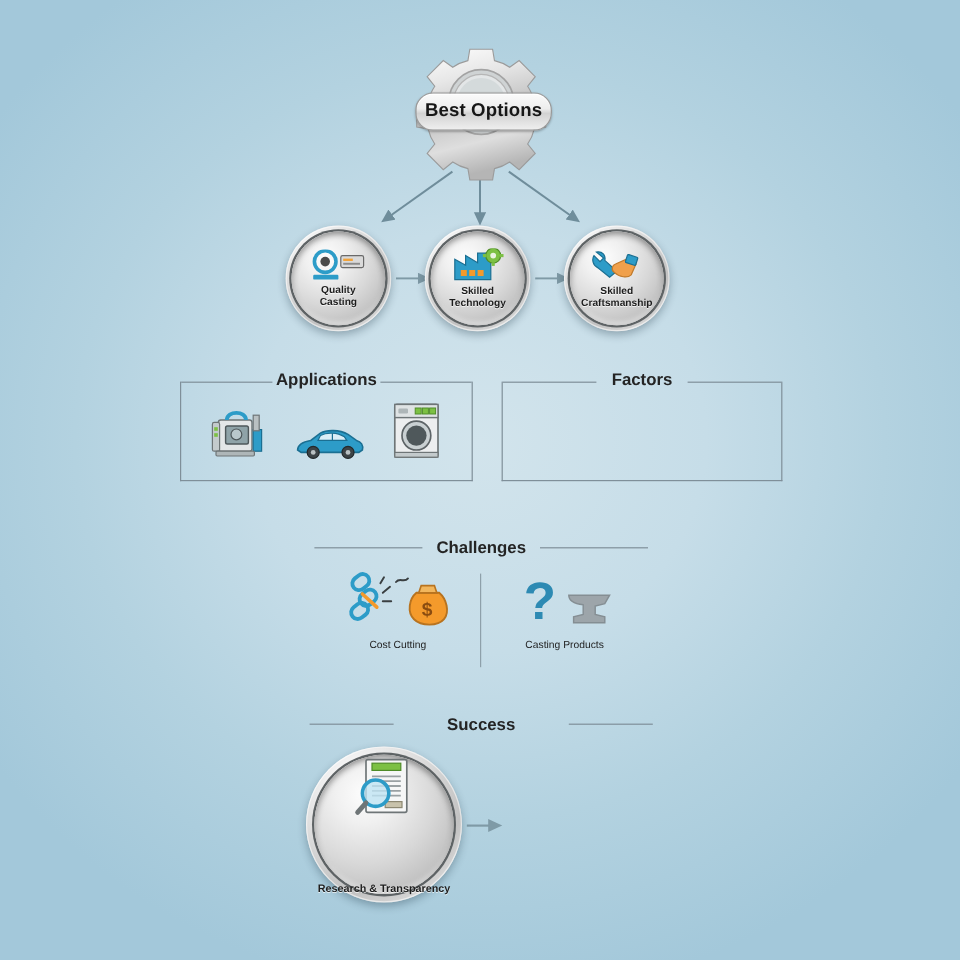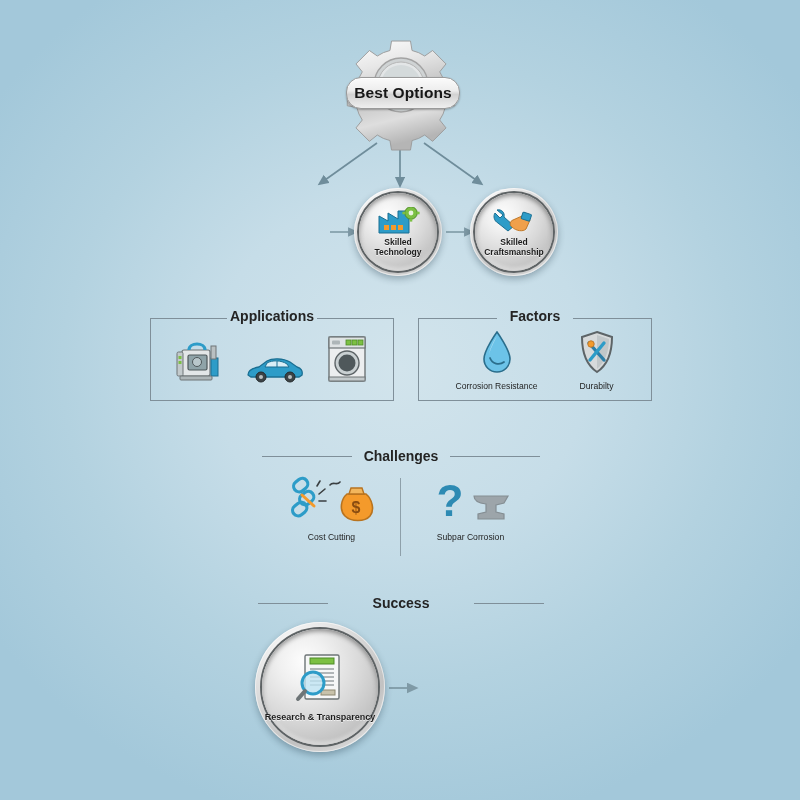--- a/index.html
+++ b/index.html
@@ -65,21 +65,21 @@
 
   
   #node-quality{left:238px;top:188px;width:88px;height:88px;}
   #node-advanced{left:354px;top:188px;width:88px;height:88px;}
   #node-skilled{left:470px;top:188px;width:88px;height:88px;}
   .node>.node-inner{width:78px;height:78px;}
 
   
   #node-research{left:255px;top:622px;width:130px;height:130px;}
   #node-materials{left:412px;top:628px;width:122px;height:122px;}
-  #node-research>.node-inner{width:116px;height:116px;}
+  #node-research>.node-inner{width:116px;height:116px;justify-content:space-between;}
   #node-materials>.node-inner{width:109px;height:109px;}
   #node-research .node-label,#node-materials .node-label{font-size:9px;}
 
   
   .bracket-title{
     position:absolute;top:-9px;left:50%;transform:translateX(-50%);
     padding:0 9px;font-size:14px;font-weight:bold;color:#242424;
     white-space:nowrap;
   }
   .bracket{
@@ -191,20 +191,36 @@
         <circle cx="0" cy="-5" r="23" fill="#e3e6e7" stroke="#b6b6b6" stroke-width="1"></circle>
         <circle cx="0" cy="-5" r="20" fill="#c9cfd2" opacity="0.55"></circle>
       </g>
     </svg>
   </div>
 
   <div class="abs" id="best-options-pill">
     <span>Best Options</span>
   </div>
 
+  <div class="abs node" id="node-quality">
+    <div class="node-inner">
+      <svg class="node-icon" width="48" height="26" viewBox="0 0 48 26">
+        <circle cx="13" cy="10" r="9" fill="none" stroke="#2d9cc8" stroke-width="3"></circle>
+        <circle cx="13" cy="10" r="4" fill="#4a4a4a"></circle>
+        <rect x="26" y="5" width="19" height="10" rx="1.5" fill="#dadada" stroke="#6a6a6a" stroke-width="1"></rect>
+        <rect x="28" y="7.5" width="8" height="2" fill="#f2a33a"></rect>
+        <rect x="28" y="11" width="14" height="1.6" fill="#8b8b8b"></rect>
+        <rect x="3" y="21" width="21" height="4" rx="1" fill="#2d9cc8"></rect>
+      </svg>
+      <div class="node-label">
+        <span>Quality</span><br>
+        <span>Casting</span>
+      </div>
+    </div>
+  </div>
 
   <div class="abs node" id="node-advanced">
     <div class="node-inner">
       <svg class="node-icon" width="44" height="28" viewBox="0 0 44 28">
         <path d="M3,26 L3,9 L12,14 L12,6 L22,12 L22,4 L33,4 L33,26 Z" fill="#2d9cc8" stroke="#1b6f92" stroke-width="1"></path>
         <rect x="8" y="18" width="5" height="5" fill="#f49a2b"></rect>
         <rect x="15" y="18" width="5" height="5" fill="#f49a2b"></rect>
         <rect x="22" y="18" width="5" height="5" fill="#f49a2b"></rect>
         <g transform="translate(35,6)">
           <circle cx="0" cy="0" r="6.2" fill="#7cc043" stroke="#4f8c28" stroke-width="1"></circle>
@@ -280,41 +296,20 @@
         <span>Craftsmanship</span>
       </div>
     </div>
   </div>
 
   <div class="abs bracket" id="panel-factors">
     <div class="bracket-top" style="left:0;width:78px;"></div>
     <div class="bracket-top" style="right:0;width:78px;"></div>
     <div class="bracket-title">Factors</div>
 
-    <div class="fac-row">
-      <div class="fac-item">
-        <svg class="ic" width="34" height="46" viewBox="0 0 34 46">
-          <path d="M17,2 C17,2 4,20 4,29 A13,13 0 0 0 30,29 C30,20 17,2 17,2 Z" fill="#6cc3e8" stroke="#2b6e8c" stroke-width="1.6"></path>
-          <path d="M17,6 C14,12 9,21 9,27 C9,20 13,12 17,6 Z" fill="#bfe6f6" opacity=".85"></path>
-          <path d="M10,28 A9,9 0 0 0 24,32" fill="none" stroke="#2b6e8c" stroke-width="1.8" stroke-linecap="round"></path>
-        </svg>
-        <div class="fac-label">Corrosion Resistance</div>
-      </div>
-
-      <div class="fac-item">
-        <svg class="ic" width="36" height="46" viewBox="0 0 36 46">
-          <path d="M18,2 L33,7 C33,24 27,36 18,42 C9,36 3,24 3,7 Z" fill="#d7dadb" stroke="#5d6467" stroke-width="2"></path>
-          <path d="M18,5 L30,9 C30,23 25,33 18,39 Z" fill="#bfc4c6" opacity=".9"></path>
-          <path d="M10,13 L25,30" stroke="#2d7fa8" stroke-width="3.4" stroke-linecap="round"></path>
-          <path d="M25,13 L11,30" stroke="#2d9cc8" stroke-width="3.4" stroke-linecap="round"></path>
-          <circle cx="12" cy="14" r="3.2" fill="#f49a2b" stroke="#c07a2b" stroke-width="1"></circle>
-        </svg>
-        <div class="fac-label">Durabilty</div>
-      </div>
-    </div>
   </div>
 
   <div class="rule-head" id="head-challenges">
     <div class="rule-line"></div>
     <div class="rh-label">Challenges</div>
     <div class="rule-line"></div>
   </div>
 
   <div class="abs" id="challenges-body">
     <div class="chal-col">
@@ -338,21 +333,21 @@
       <div class="chal-label">Cost Cutting</div>
     </div>
 
     <div class="chal-col">
       <svg class="ic" width="86" height="50" viewBox="0 0 86 50">
         <text x="22" y="40" font-family="Liberation Sans, sans-serif" font-size="44" font-weight="bold" fill="#2d8ab3" text-anchor="middle">?</text>
         <g opacity=".72">
           <path d="M46,20 L80,20 L76,27 L68,29 L68,36 L76,38 L76,43 L50,43 L50,38 L58,36 L58,28 C50,27 46,24 46,20 Z" fill="#8d9093" stroke="#6c7073" stroke-width="1.2"></path>
         </g>
       </svg>
-      <div class="chal-label">Subpar Corrosion</div>
+      <div class="chal-label">Casting Products</div>
     </div>
   </div>
   <div class="abs" id="chal-divider"></div>
 
   <div class="rule-head" id="head-success">
     <div class="rule-line"></div>
     <div class="rh-label">Success</div>
     <div class="rule-line"></div>
   </div>
 

